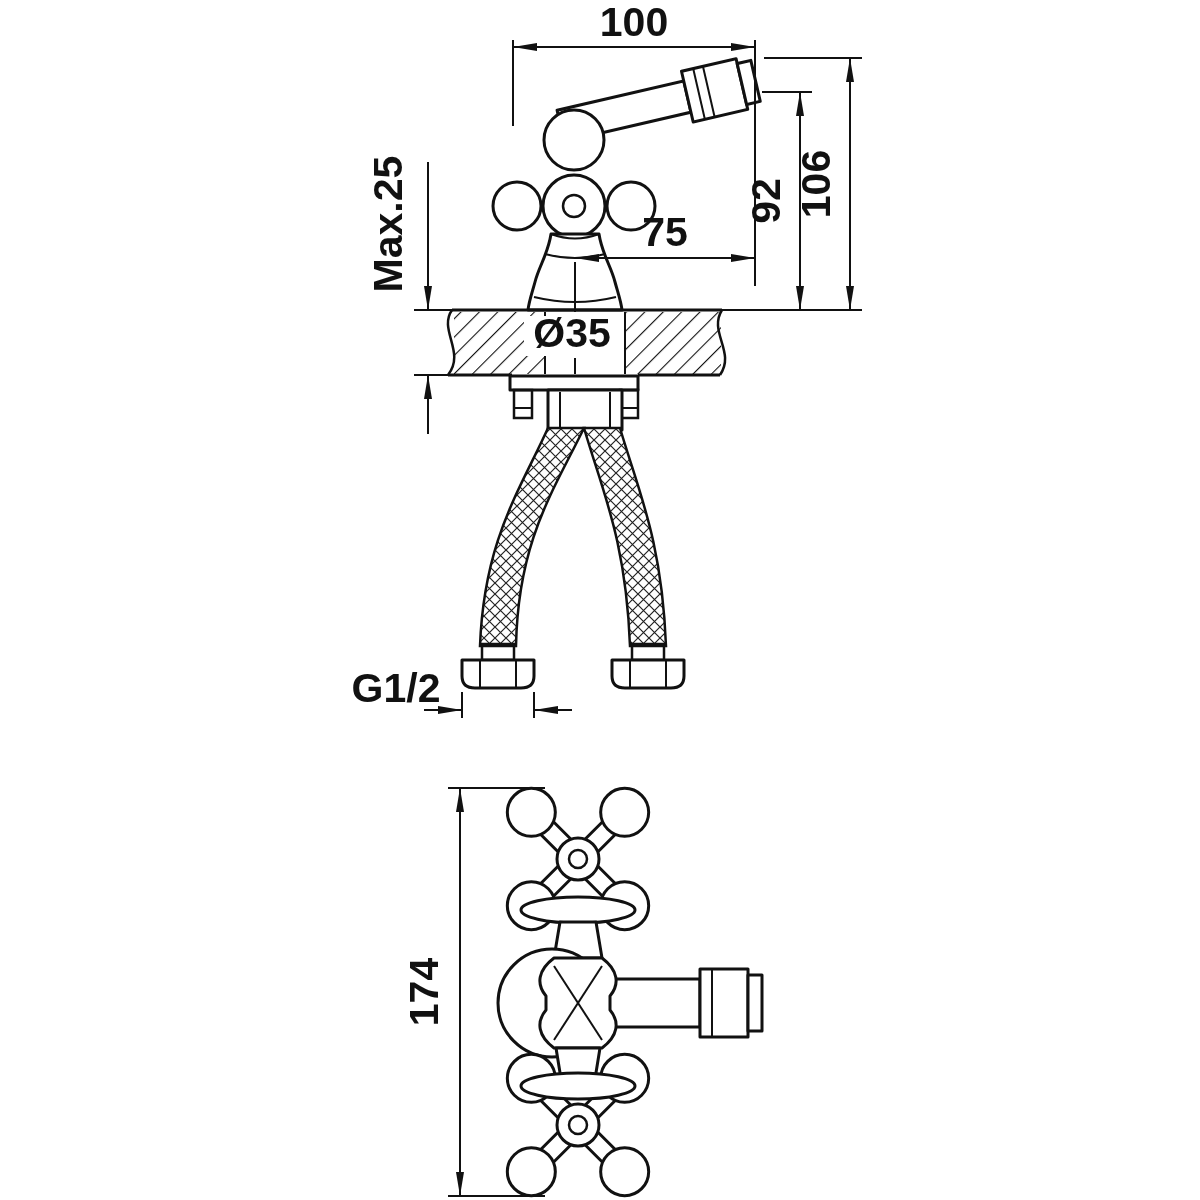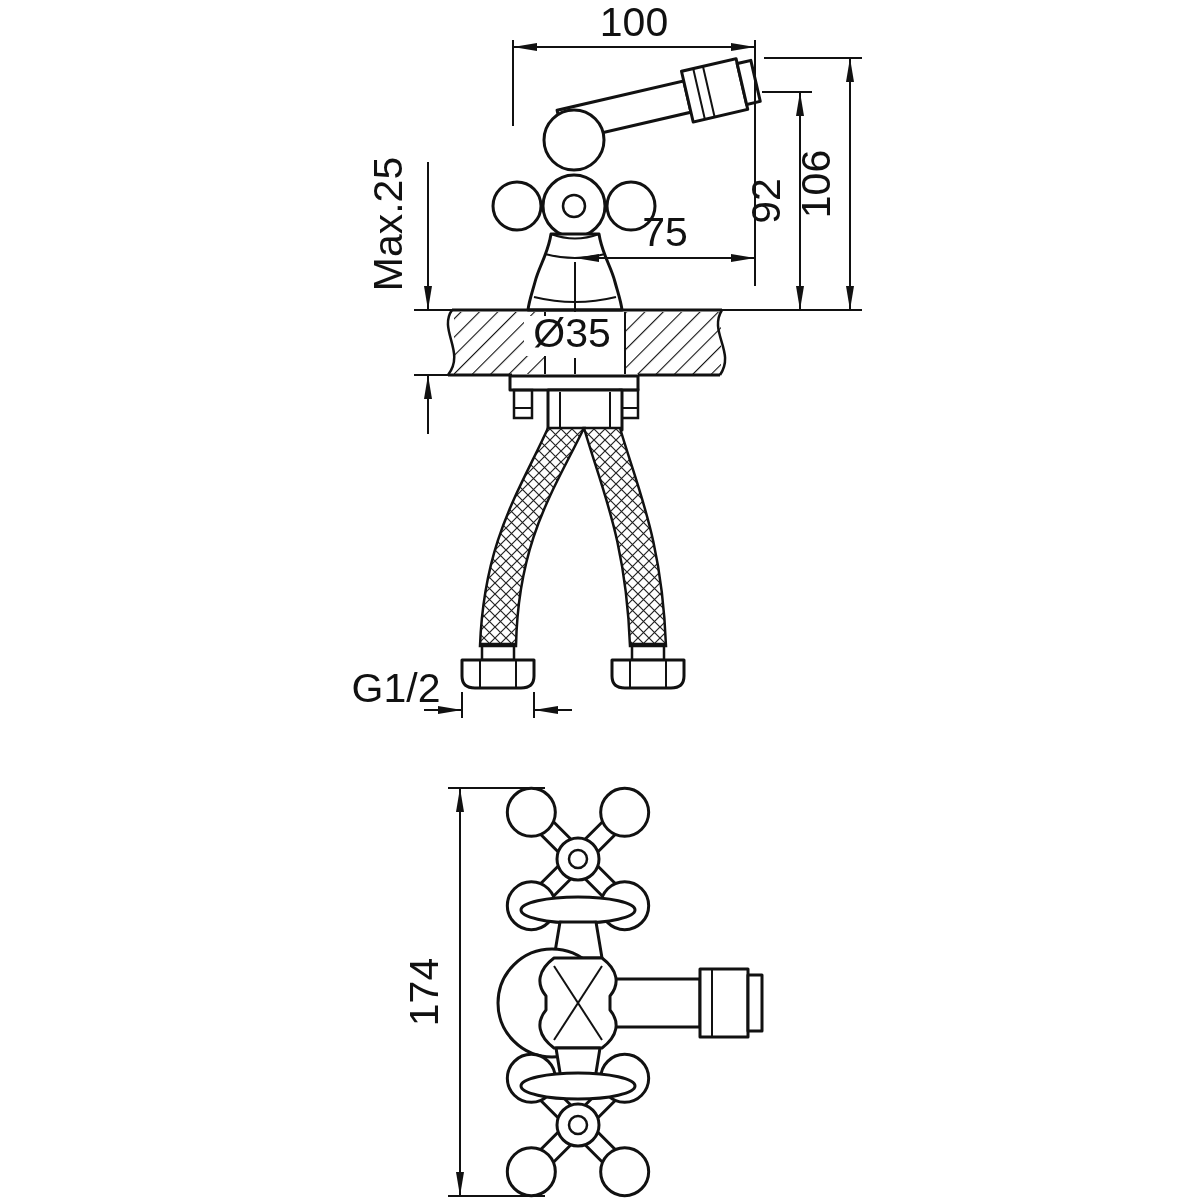--- a/index.html
+++ b/index.html
@@ -1,16 +1,16 @@
 <!DOCTYPE html>
 <html><head>
 <meta charset="utf-8">
 <style>
   html,body{margin:0;padding:0;background:#ffffff;}
-  .stage{position:relative;width:1200px;height:1200px;background:#ffffff;overflow:hidden;}
+  .stage{position:relative;width:1200px;height:1200px;background:#ffffff;overflow:hidden;font-weight:bold;}
   svg{display:block;}
   .dim-text{font-family:"Liberation Sans","DejaVu Sans",sans-serif;font-size:41px;fill:#111;}
   .obj {fill:#ffffff;stroke:#111;stroke-width:3;stroke-linejoin:round;}
   .objn{fill:none;stroke:#111;stroke-width:3;stroke-linejoin:round;}
   .mid {fill:none;stroke:#111;stroke-width:2.5;}
   .thin{fill:none;stroke:#111;stroke-width:2;}
   .dim {fill:none;stroke:#111;stroke-width:2;}
 </style>
 </head>
 <body>

